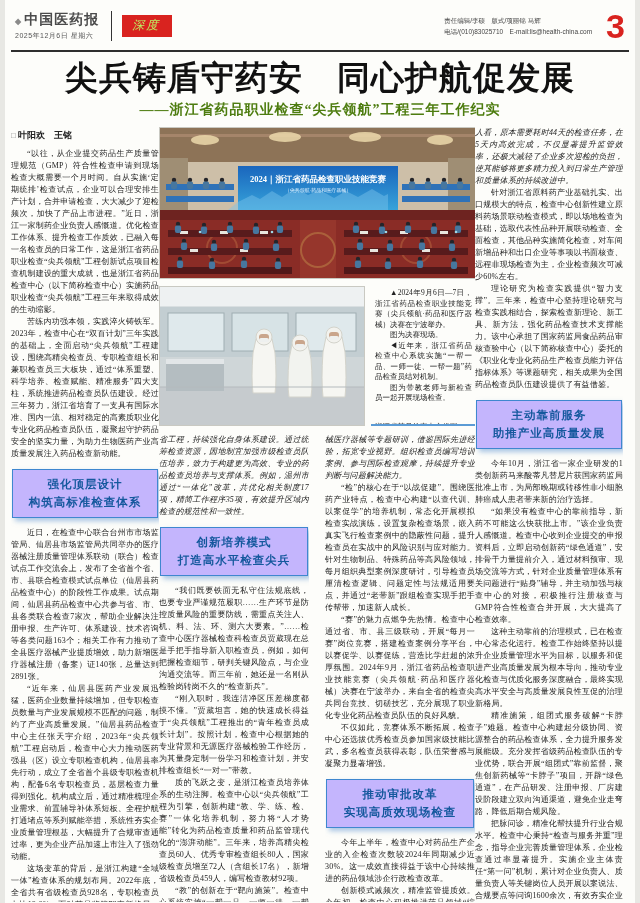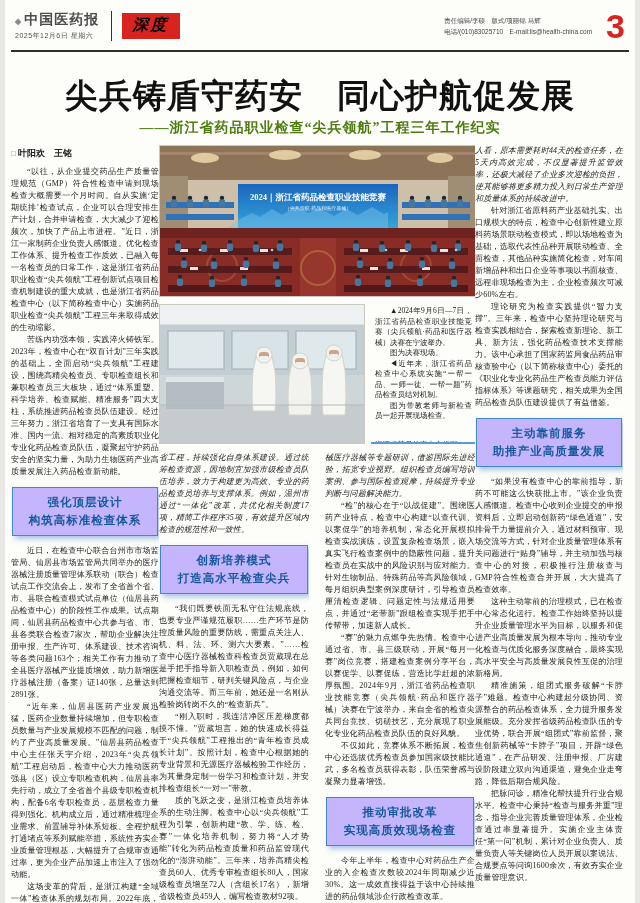--- a/index.html
+++ b/index.html
@@ -5,28 +5,28 @@
   html,body{margin:0;padding:0;background:#e8e8e4;}
   .page{width:630px;height:903px;margin:0 auto;background:#fdfdfa;position:relative;overflow:hidden;
         font-family:"Liberation Serif", serif;color:#1c1c1c;}
   
   .hdr{display:flex;align-items:center;padding:7px 10px 3px 10px;height:38px;}
   .brand{display:flex;flex-direction:column;justify-content:center;}
   .brand-name{font-weight:bold;font-size:14px;color:#4b4b4b;letter-spacing:1px;white-space:nowrap;}
   .brand-seal{font-size:8px;color:#8a8a8a;margin-right:2px;}
   .brand-date{font-size:7px;color:#555;margin-top:2px;letter-spacing:.5px;font-family:"Liberation Sans",sans-serif;}
   .hdr-div{width:1px;height:30px;background:#333;margin:0 10px 0 12px;}
-  .depth-badge{background:#d9231f;color:#000000;font-family:"Liberation Sans",sans-serif;
-               font-weight:bold;font-style:italic;font-size:16px;padding:2px 12px 3px 10px;letter-spacing:2px;}
+  .depth-badge{background:#d9231f;color:#bef264;font-family:"Liberation Sans",sans-serif;
+               font-weight:normal;font-style:italic;font-size:12px;padding:2px 12px 3px 10px;letter-spacing:2px;}
   .hdr-spacer{flex:1;}
   .hdr-info{font-family:"Liberation Sans",sans-serif;font-size:6.5px;color:#454545;line-height:1.7;text-align:left;}
   .page-num{color:#d9231f;font-family:"Liberation Sans",sans-serif;font-weight:bold;font-size:34px;line-height:1;margin-left:14px;}
   .rule{border-top:2px solid #2e2e2e;margin:2px 6px 0 6px;}
   
-  .head-block{text-align:center;margin-top:26px;}
+  .head-block{text-align:center;margin-top:8px;}
   .title{font-size:33px;font-weight:900;letter-spacing:1px;line-height:1.1;color:#111;margin:0;}
   .subtitle{font-size:14px;font-weight:bold;letter-spacing:1px;margin-top:5px;color:#4d7c0f;}
   
   .body{display:flex;padding:8px 6px 0 6px;height:775px;overflow:hidden;}
   .ncol{width:148px;flex:0 0 148px;overflow:hidden;height:775px;}
   .mid{width:316px;flex:0 0 316px;overflow:hidden;}
   .photos{position:relative;}
   .photos::after{content:"";position:absolute;right:-4px;top:0;width:1px;height:296px;background:#8fb8e6;}
   .photo1{display:block;border:1px solid #c9c9c2;}
   .row2{display:flex;gap:6px;margin-top:7px;}
@@ -263,20 +263,21 @@
     </div>
 
     <div class="ncol">
       <p class="para cont">人看，原本需要耗时44天的检查任务，在5天内高效完成，不仅显著提升监管效率，还极大减轻了企业多次迎检的负担，使其能够将更多精力投入到日常生产管理和质量体系的持续改进中。</p>
       <p class="para">针对浙江省原料药产业基础扎实、出口规模大的特点，检查中心创新性建立原料药场景联动检查模式，即以场地检查为基础，选取代表性品种开展联动检查、全面检查，其他品种实施简化检查，对车间新增品种和出口企业等事项以书面核查、远程非现场检查为主，企业检查频次可减少60%左右。</p>
       <p class="para">理论研究为检查实践提供“智力支撑”。三年来，检查中心坚持理论研究与检查实践相结合，探索检查新理论、新工具、新方法，强化药品检查技术支撑能力。该中心承担了国家药监局食品药品审核查验中心（以下简称核查中心）委托的《职业化专业化药品生产检查员能力评估指标体系》等课题研究，相关成果为全国药品检查员队伍建设提供了有益借鉴。</p>
       <div class="secbox">
         <div>主动靠前服务</div>
         <div>助推产业高质量发展</div>
       </div>
+      <p class="para">今年10月，浙江省一家企业研发的1类创新药马来酸蒂凡替尼片获国家药监局批准上市，为局部晚期或转移性非小细胞肺癌成人患者带来新的治疗选择。</p>
       <p class="para">“如果没有检查中心的靠前指导，新药不可能这么快获批上市。”该企业负责人感慨道。检查中心收到企业提交的申报资料后，立即启动创新药“绿色通道”，安排骨干力量提前介入，通过材料预审、现场交流等方式，针对企业质量管理体系有关问题进行“贴身”辅导，并主动加强与核查中心的对接，积极推行注册核查与GMP符合性检查合并开展，大大提高了检查效率。</p>
       <p class="para">这种主动靠前的治理模式，已在检查中心常态化运行。检查工作始终坚持以提升企业质量管理水平为目标，以服务和促进产业高质量发展为根本导向，推动专业化检查与优质化服务深度融合，最终实现高水平安全与高质量发展良性互促的治理新格局。</p>
       <p class="para">精准施策，组团式服务破解“卡脖子”难题。检查中心构建起分级协同、资源整合的药品检查体系，全力提升服务发展能级。充分发挥省级药品检查队伍的专业优势，联合开展“组团式”靠前监督，聚焦创新药械等“卡脖子”项目，开辟“绿色通道”，在产品研发、注册申报、厂房建设阶段建立双向沟通渠道，避免企业走弯路，降低后期合规风险。</p>
       <p class="para">把脉问诊，精准化帮扶提升行业合规水平。检查中心秉持“检查与服务并重”理念，指导企业完善质量管理体系，企业检查通过率显著提升。实施企业主体责任“第一问”机制，累计对企业负责人、质量负责人等关键岗位人员开展以案说法、合规要点等问询1600余次，有效夯实企业质量管理意识。</p>
 
     </div>
 
   </div>
 </div>
 

